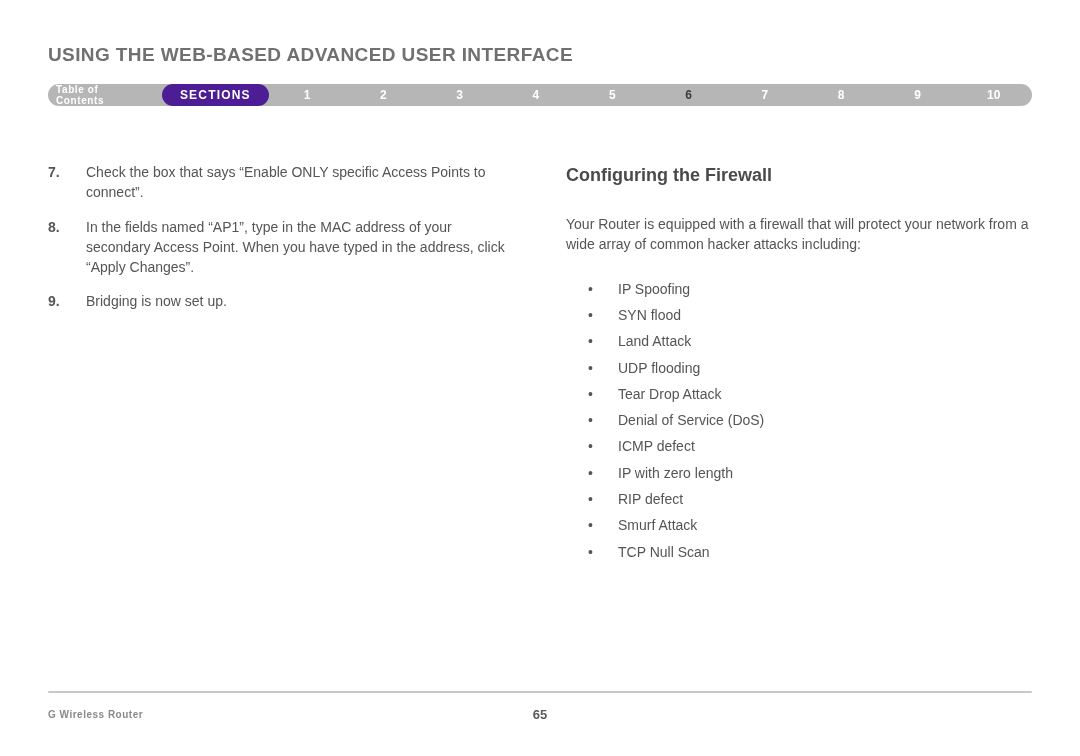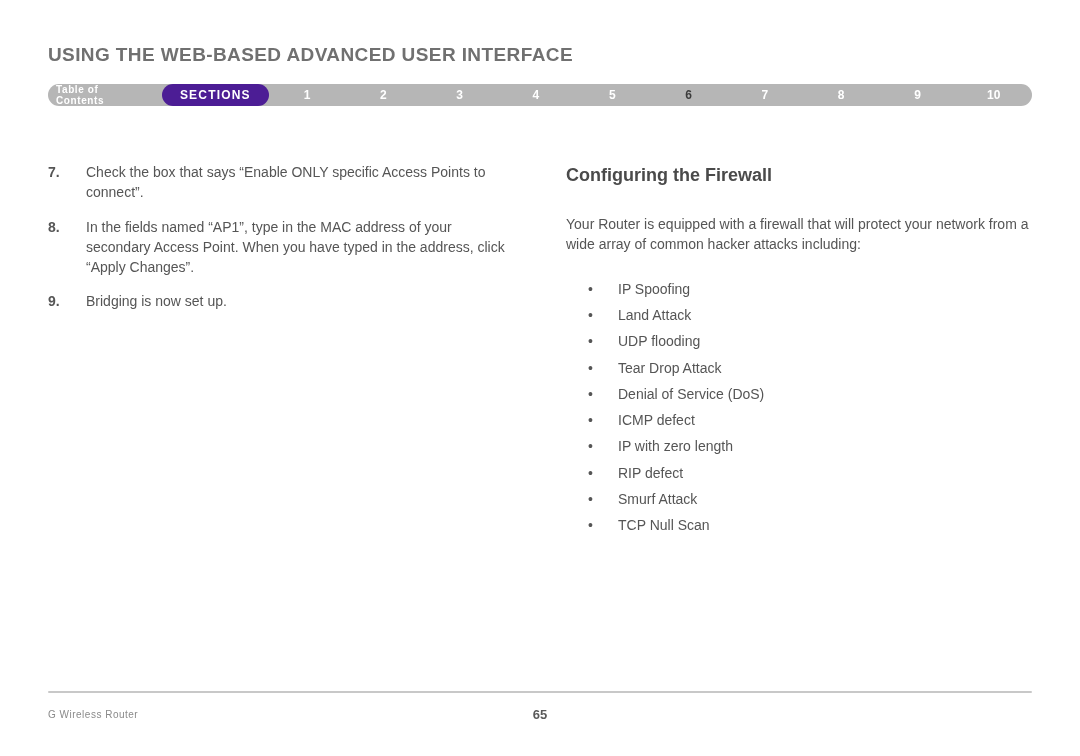--- a/index.html
+++ b/index.html
@@ -17,21 +17,21 @@
   .numbered .num { width: 38px; font-weight: bold; flex-shrink: 0; }
   .numbered .txt { flex: 1; }
   .subhead { font-size: 18px; font-weight: bold; color: #4a4a4a; margin-bottom: 26px; }
   .intro { margin-bottom: 24px; }
   .bullets { list-style: none; padding-left: 22px; }
   .bullets li { position: relative; padding-left: 30px; margin-bottom: 6px; }
   .bullets li::before { content: "•"; position: absolute; left: 0; top: 0; }
   .footer { position: absolute; left: 0; right: 0; bottom: 36px; padding: 0 48px; }
   .footer-line { border-top: 2px solid #c8c8c8; margin-bottom: 16px; }
   .footer-row { display: flex; align-items: center; color: #8a8a8a; }
-  .footer-left { font-size: 10px; font-weight: normal; letter-spacing: 0.5px; flex: 1; }
+  .footer-left { font-size: 10px; font-weight: bold; letter-spacing: 0.5px; flex: 1; }
   .footer-page { font-size: 13px; font-weight: bold; color: #5a5a5a; text-align: right; flex: 0 0 auto; position: absolute; left: 50%; transform: translateX(-50%); }
 </style>
 </head>
 <body>
 
 <div class="page">
 
   <h1 class="page-title">USING THE WEB-BASED ADVANCED USER INTERFACE</h1>
 
   <div class="navbar">
@@ -63,20 +63,21 @@
         <div class="num">9.</div>
         <div class="txt">Bridging is now set up.</div>
       </div>
     </div>
 
     <div class="col">
       <h2 class="subhead">Configuring the Firewall</h2>
       <p class="intro">Your Router is equipped with a firewall that will protect your network from a wide array of common hacker attacks including:</p>
       <ul class="bullets">
         <li>IP Spoofing</li>
+        <li>SYN flood</li>
         <li>Land Attack</li>
         <li>UDP flooding</li>
         <li>Tear Drop Attack</li>
         <li>Denial of Service (DoS)</li>
         <li>ICMP defect</li>
         <li>IP with zero length</li>
         <li>RIP defect</li>
         <li>Smurf Attack</li>
         <li>TCP Null Scan</li>
       </ul>

